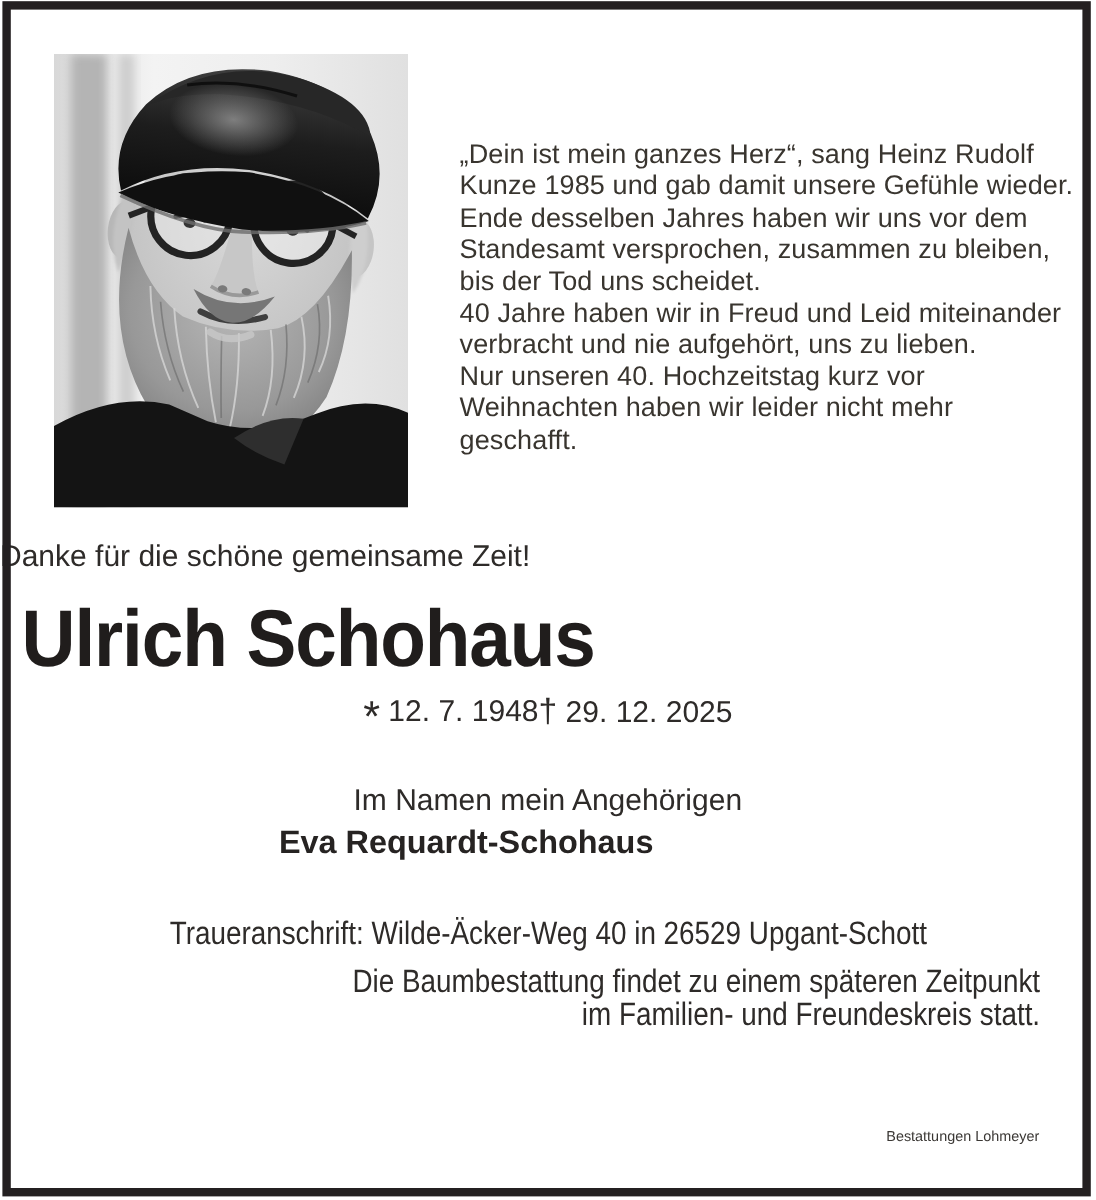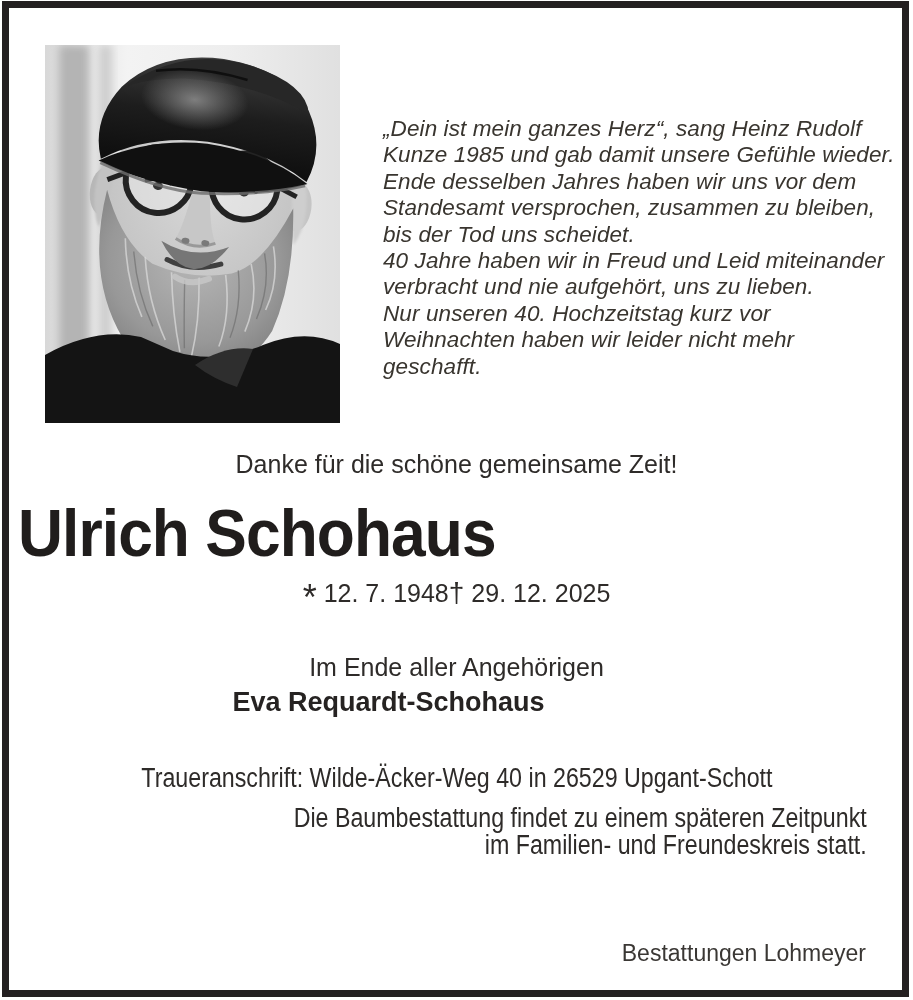--- a/index.html
+++ b/index.html
@@ -17,29 +17,28 @@
     border: 7px solid #242021;
     pointer-events: none;
   }
   .photo {
     position: absolute; left: 45px; top: 45px;
     width: 295px; height: 378px;
   }
   .photo svg { display: block; width: 295px; height: 378px; }
   .eulogy {
     position: absolute; left: 383px; top: 116px; width: 520px;
-    font-style: italic;
     font-size: 22.5px; line-height: 26.4px;
     letter-spacing: 0.1px;
     white-space: pre-line;
     color: #39352f;
   }
   .thanks {
     position: absolute; left: 0; top: 450px; width: 913px;
-    text-align: center;
+    text-align: left;
     font-size: 25px;
     color: #2e2b29;
   }
   .name {
     position: absolute; left: 0; top: 496px; width: 800px;
     font-size: 67px; font-weight: 700;
     letter-spacing: -1px;
     color: #201d1c;
     line-height: 74px;
   }
@@ -76,21 +75,21 @@
     text-align: right; font-size: 27px; line-height: 27px; color: #2e2b29;
   }
   .condensed {
     display: inline-block;
     transform: scaleX(0.86);
     transform-origin: center;
     white-space: pre-line;
   }
   .funeral-home {
     position: absolute; top: 940px; right: 47px;
-    font-size: 23px; color: #3a3734;
+    font-size: 12px; color: #3a3734;
   }
 </style>
 </head>
 <body>
 
 <div class="sheet">
 
   <div class="photo">
     <svg viewBox="0 0 295 378" xmlns="http://www.w3.org/2000/svg">
       <defs>
@@ -210,21 +209,21 @@
     <span class="date-item">
       <span class="star">*</span>
       <span>12. 7. 1948</span>
     </span>
     <span class="date-item">
       <span class="dagger">†</span>
       <span>29. 12. 2025</span>
     </span>
   </div>
 
-  <div class="family-intro">Im Ende aller Angehörigen</div>
+  <div class="family-intro">Im Namen mein Angehörigen</div>
   <div class="family-name">Eva Requardt-Schohaus</div>
 
   <div class="address">
     <span class="condensed">Traueranschrift: Wilde-Äcker-Weg 40 in 26529 Upgant-Schott</span>
   </div>
 
   <div class="burial">
     <span class="condensed">Die Baumbestattung findet zu einem späteren Zeitpunkt
 im Familien- und Freundeskreis statt.</span>
   </div>

